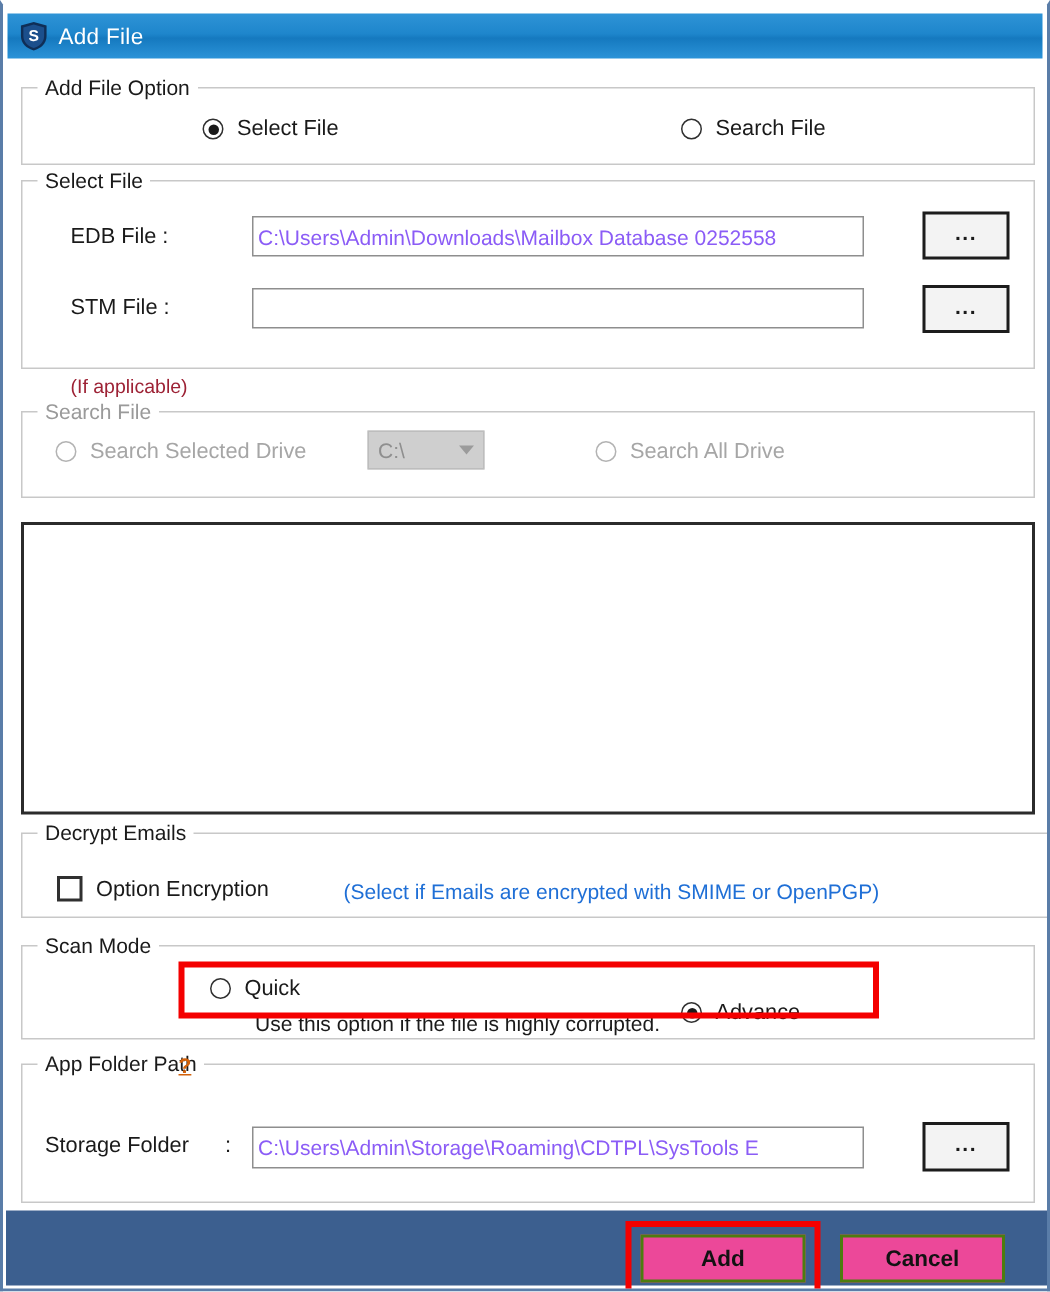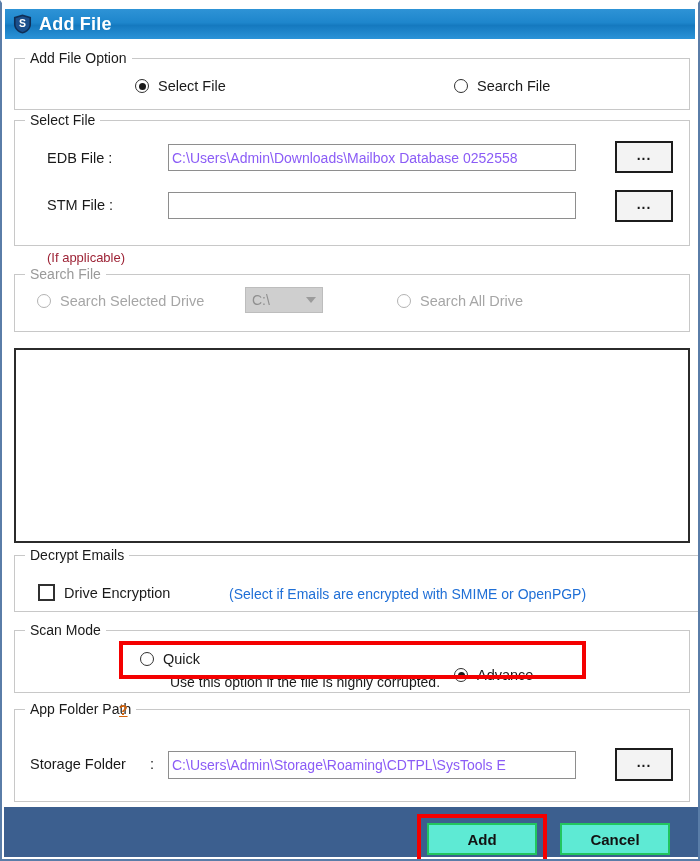--- a/index.html
+++ b/index.html
@@ -37,22 +37,22 @@
     box-sizing: border-box;
   }
   .app-icon {
     width: 19px;
     height: 20px;
     margin-right: 7px;
     flex: 0 0 auto;
   }
   .title-text {
     color: #ffffff;
-    font-size: 18px;
-    font-weight: bold;
+    font-size: 15px;
+    font-weight: normal;
     letter-spacing: 0.2px;
   }
 
   
   .group {
     position: absolute;
     border: 1px solid #c8c8c8;
     box-sizing: border-box;
   }
   .group-title {
@@ -237,22 +237,22 @@
   .footer {
     position: absolute;
     left: 2px;
     bottom: 2px;
     width: 694px;
     height: 50px;
     background: #3c5f8f;
   }
   .dlg-btn {
     position: absolute;
-    background: #5eead4;
-    border: 2px solid #22c55e;
+    background: #ec4899;
+    border: 2px solid #4d7c0f;
     box-sizing: border-box;
     display: flex;
     align-items: center;
     justify-content: center;
     font-size: 15px;
     font-weight: bold;
     color: #121212;
   }
 </style>
 </head>
@@ -310,21 +310,21 @@
   </div>
 
   <div class="listview" style="left:12px; top:345px; width:676px; height:195px;">
     <div class="lv-body"></div>
   </div>
 
   <div class="group" style="left:12px; top:552px; width:699px; height:57px;">
     <span class="group-title">Decrypt Emails</span>
   </div>
   <div class="checkbox" style="left:36px; top:581px;"></div>
-  <span class="field-label" style="left:62px; top:582px;">Drive Encryption</span>
+  <span class="field-label" style="left:62px; top:582px;">Option Encryption</span>
   <span class="blue-note" style="left:227px; top:583px;">(Select if Emails are encrypted with SMIME or OpenPGP)</span>
 
   <div class="group" style="left:12px; top:627px; width:676px; height:63px;">
     <span class="group-title">Scan Mode</span>
   </div>
   <div class="radio-row" style="left:138px; top:648px;justify-content:center;">
     <span class="radio"></span>
     <span class="radio-label">Quick</span>
   </div>
   <div class="radio-row" style="left:452px; top:648px;margin-top:16px;">

